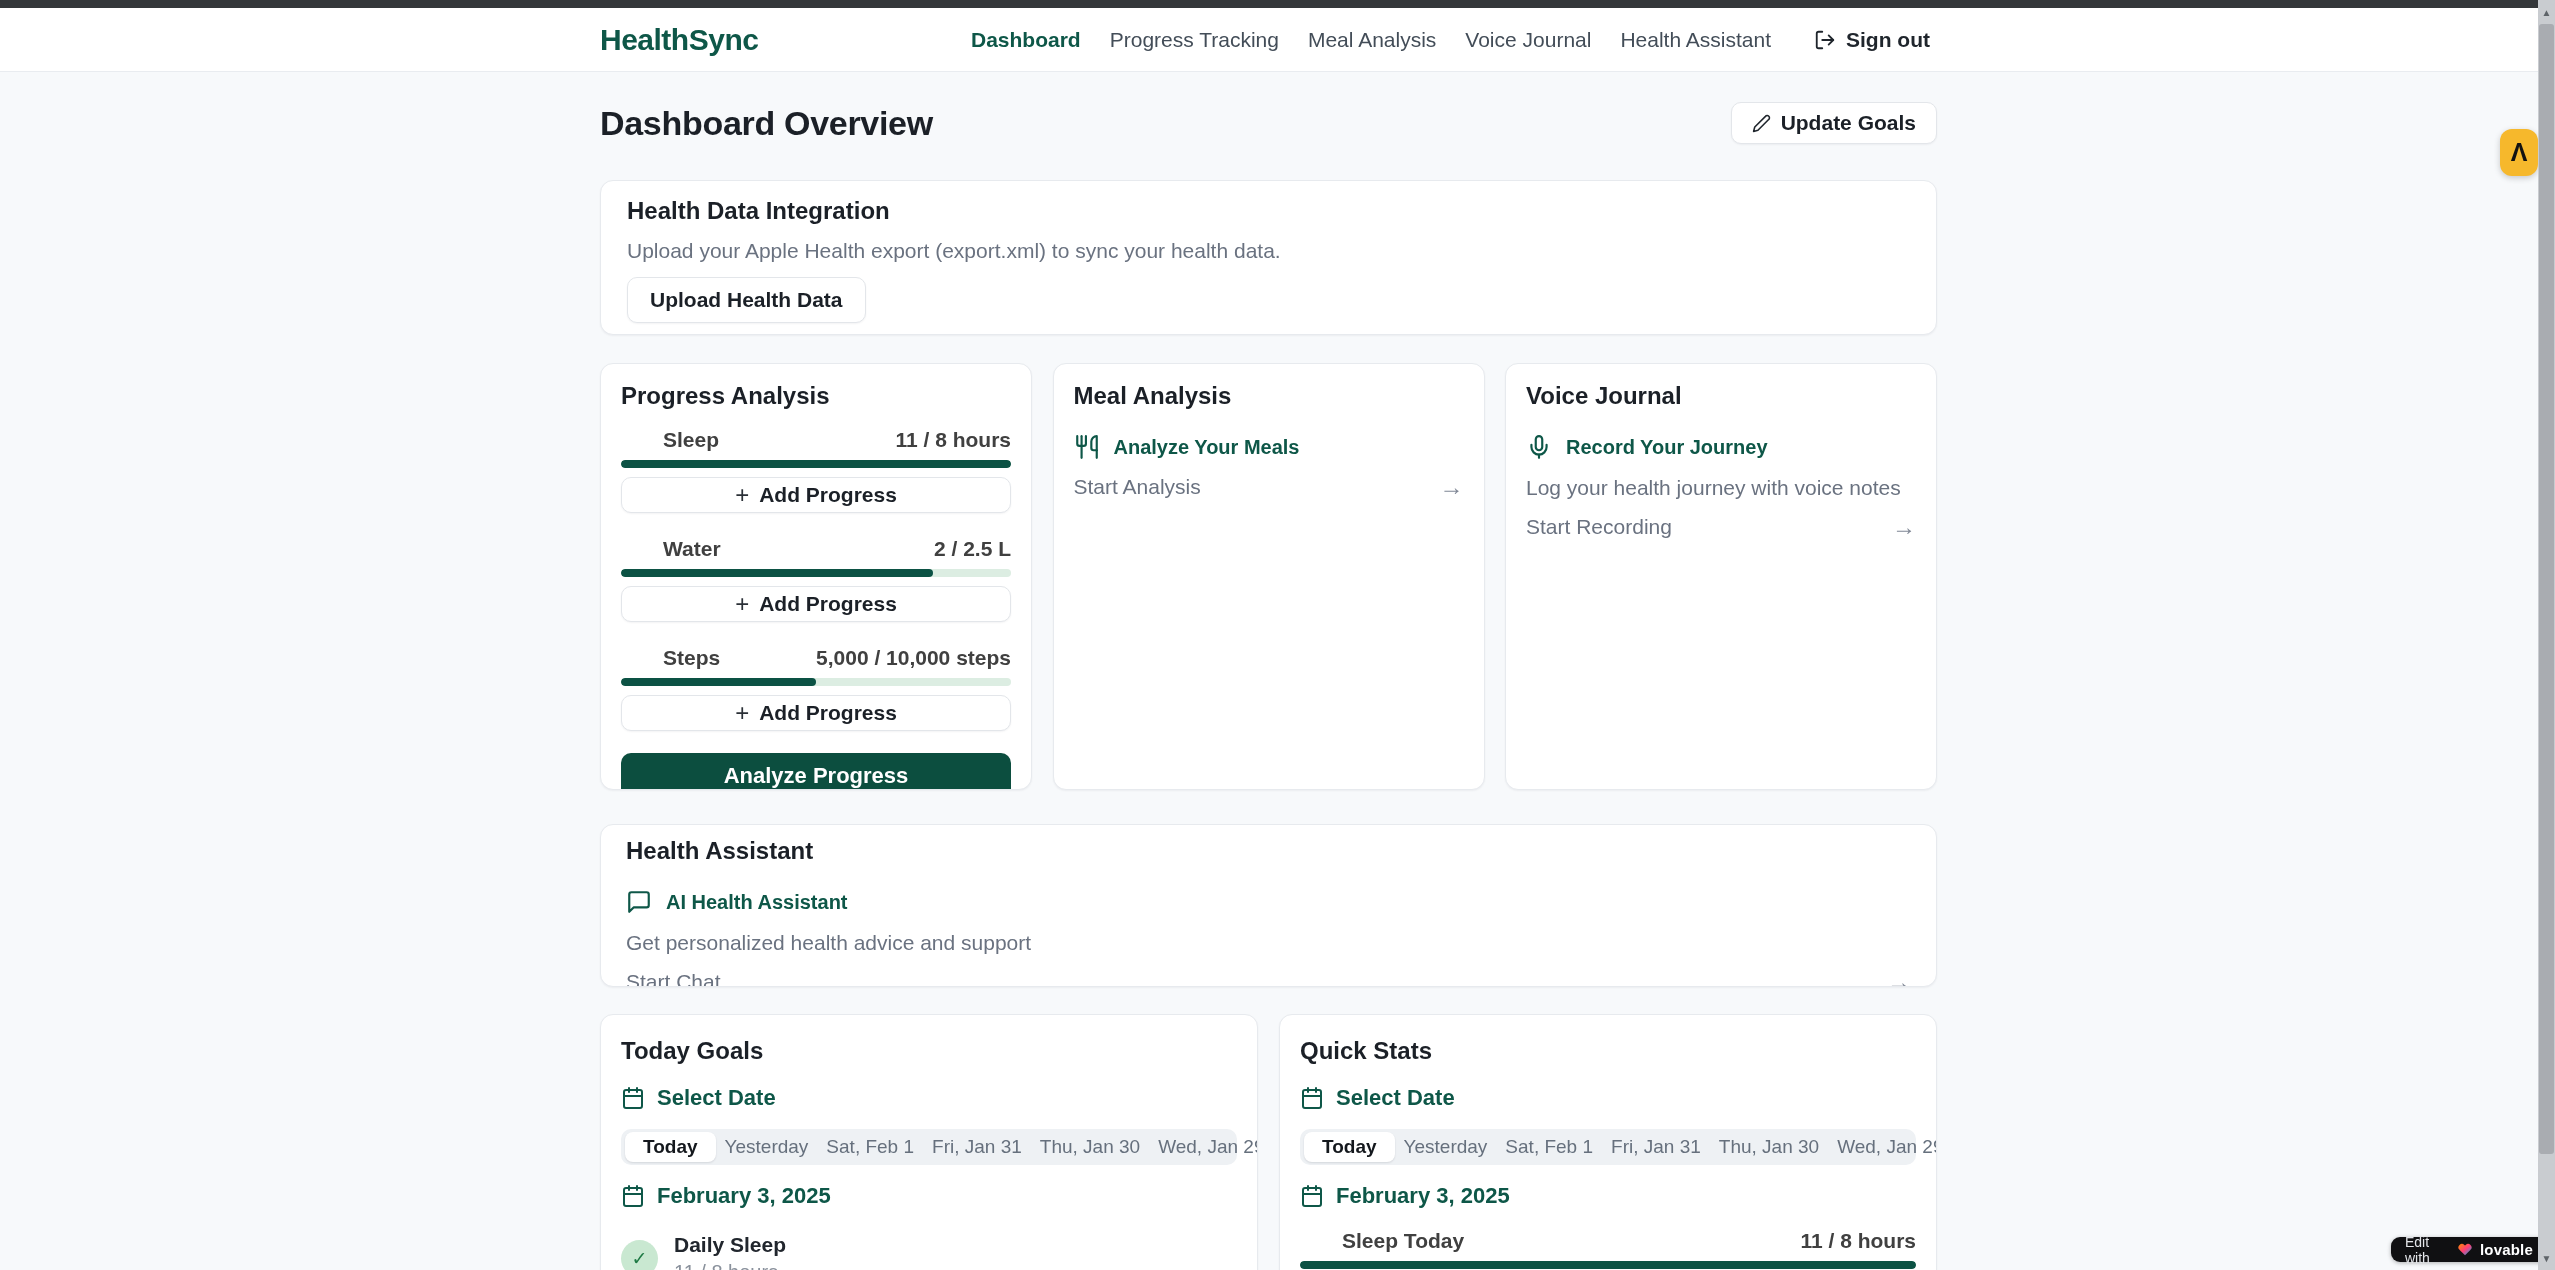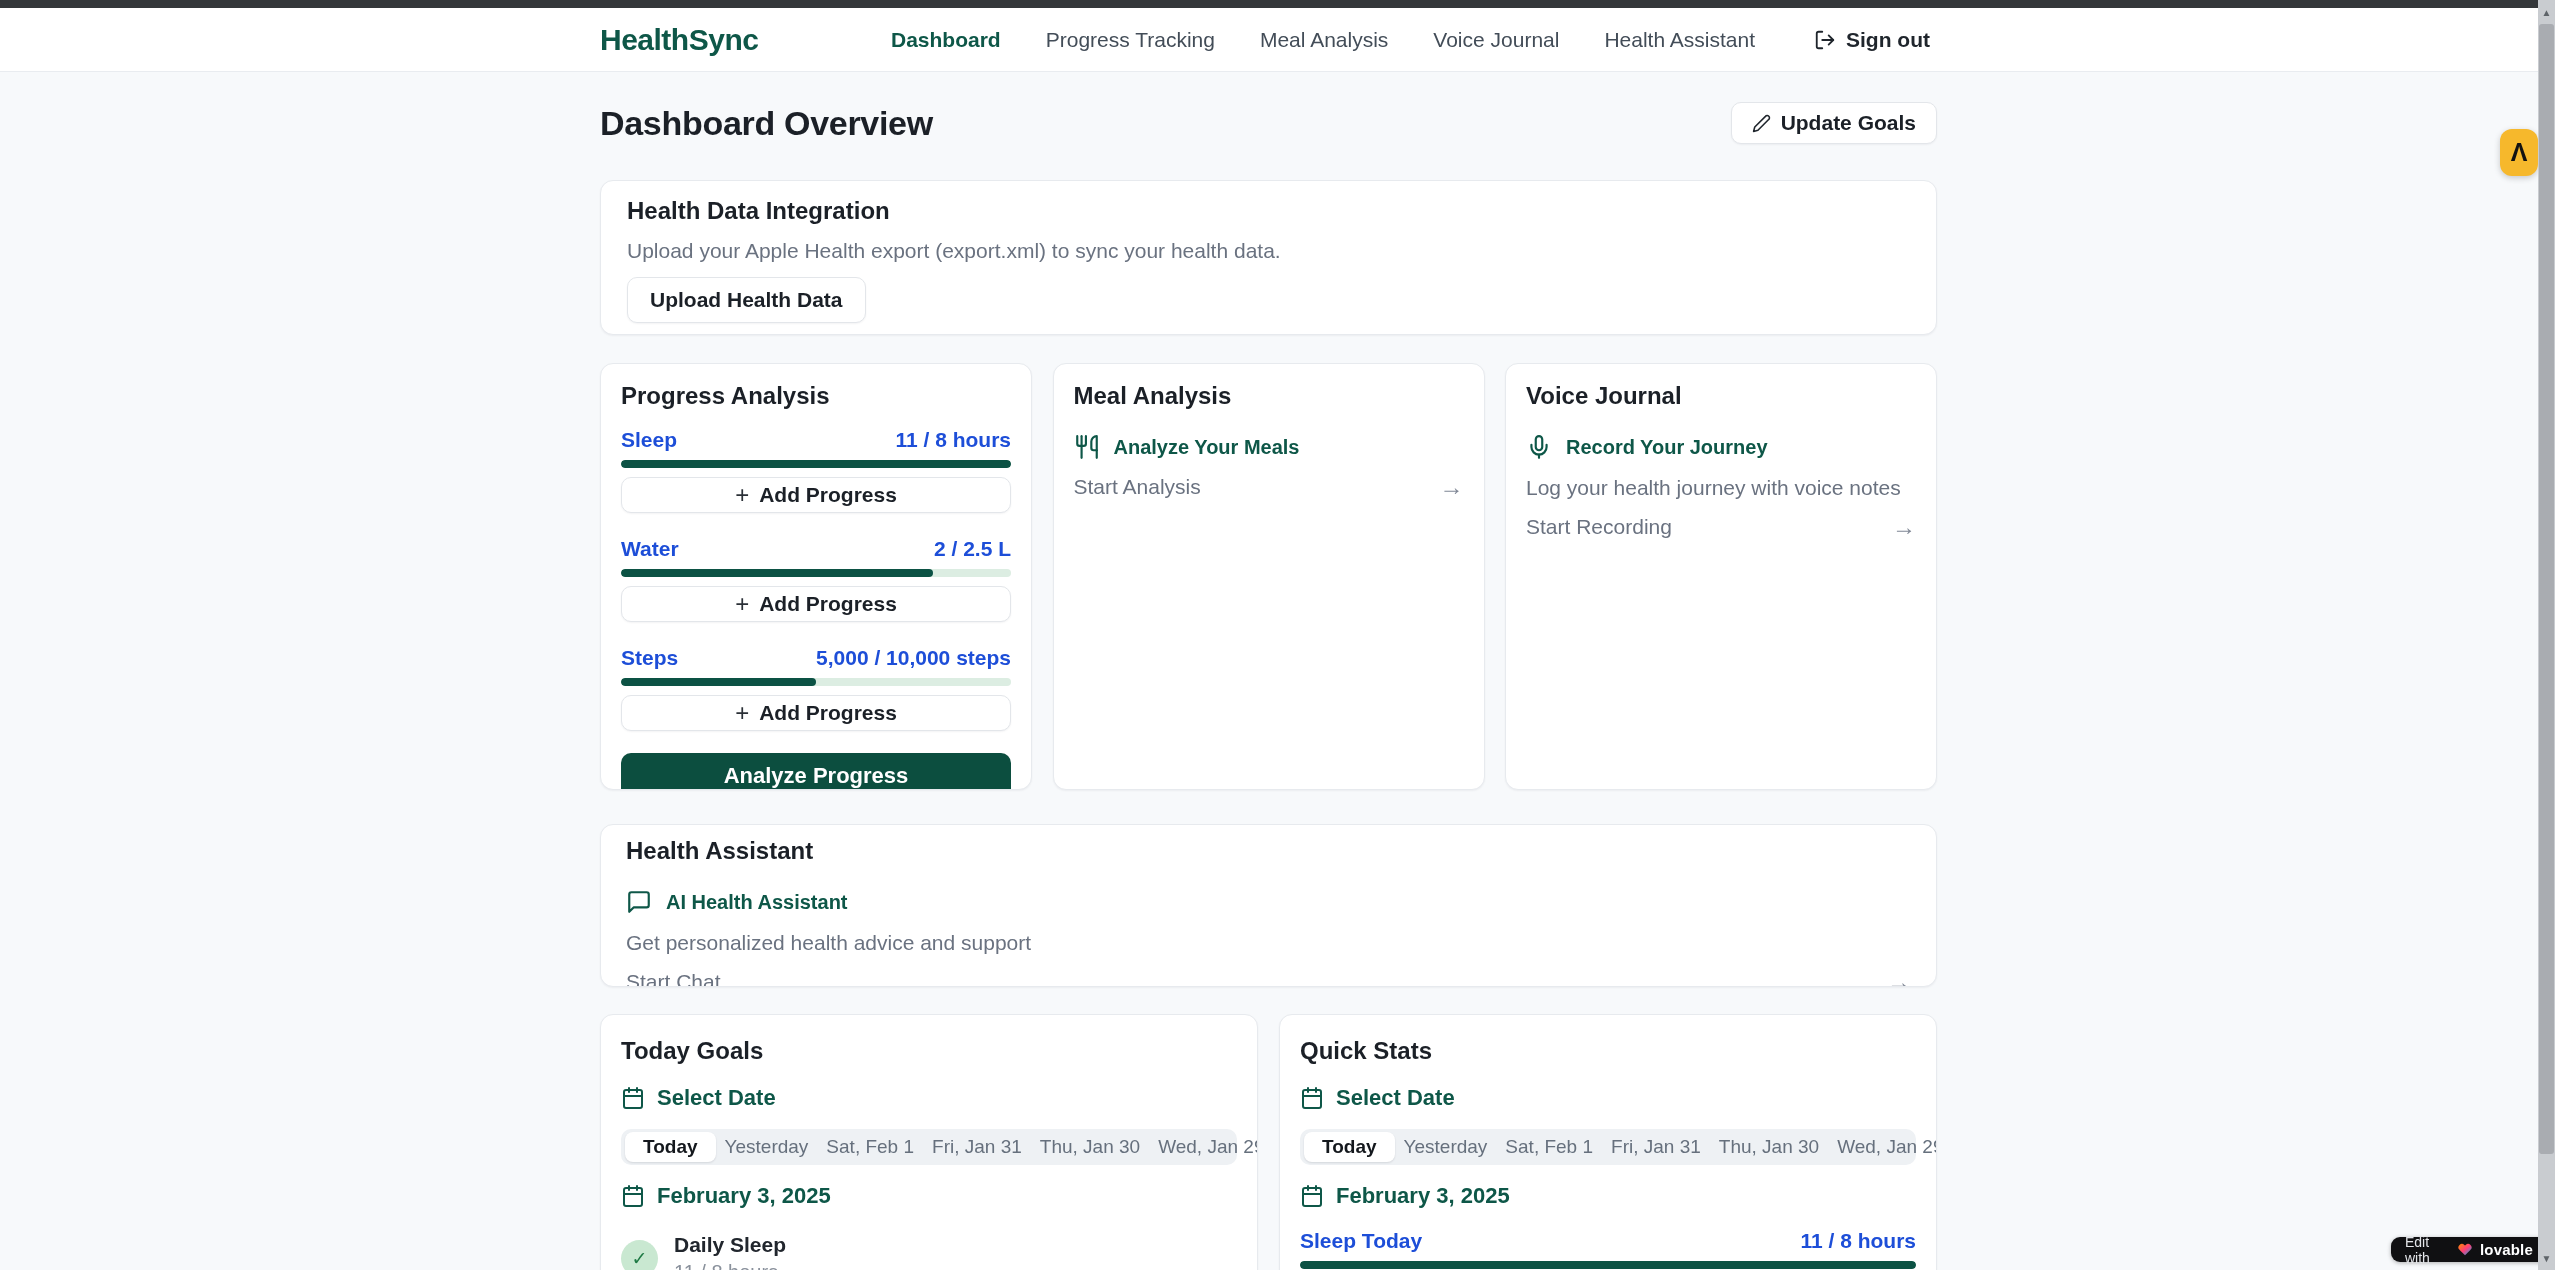--- a/index.html
+++ b/index.html
@@ -10,21 +10,21 @@
     font-family:"Liberation Sans", sans-serif;
   }
   
   .top-strip { position:absolute; top:0; left:0; width:2538px; height:8px; background:#34373A; z-index:6; }
   .navbar {
     position:absolute; top:8px; left:0; width:2538px; height:64px; background:#fff;
     border-bottom:1px solid #E9ECF0; display:flex; align-items:center;
     justify-content:space-between; padding:0 608px 0 600px; z-index:5;
   }
   .brand { font-size:30px; font-weight:bold; color:#0E5748; letter-spacing:-0.5px; }
-  .nav-links { display:flex; align-items:flex-start; gap:45px; font-size:21px; }
+  .nav-links { display:flex; align-items:flex-start; gap:29px; font-size:21px; }
   .nav-link { color:#434D58; cursor:pointer; white-space:nowrap; }
   .nav-link.active { color:#0E5748; font-weight:600; }
   .signout { display:flex; align-items:center; gap:10px; margin-left:14px; font-size:21px; font-weight:600; color:#1F252C; cursor:pointer; }
   .signout svg { width:22px; height:22px; }
 
   
   main { position:absolute; top:72px; left:600px; width:1337px; }
   .title-row { margin-top:30px; display:flex; justify-content:space-between; align-items:center; }
   h1 { font-size:34px; font-weight:bold; color:#1B2027; letter-spacing:-0.3px; }
 
@@ -43,21 +43,21 @@
   .integration { margin-top:36px; height:155px; padding:16px 26px; overflow:hidden; }
   .muted { color:#6A7280; font-size:21px; }
   .integration .muted { margin-top:14px; }
   .btn-upload { margin-top:14px; height:46px; padding:0 22px; }
 
   .row3 { margin-top:28px; display:flex; justify-content:space-between; }
   .row3 .card { width:432px; height:427px; padding:18px 20px; overflow:hidden; }
 
   .metric { margin-top:24px; }
   .metric.first { margin-top:18px; }
-  .metric-head { display:flex; justify-content:space-between; font-size:21px; font-weight:600; color:#1d4ed8; }
+  .metric-head { display:flex; justify-content:space-between; font-size:21px; font-weight:600; color:#404040;margin-left:42px; }
   .bar { margin-top:8px; height:8px; border-radius:99px; background:#DCEDE2; overflow:hidden; }
   .fill { height:100%; background:#0C5244; border-radius:99px; }
   .btn-add { margin-top:9px; width:100%; height:36px; }
   .plus { font-size:24px; font-weight:400; color:#2A2F36; line-height:1; }
   .btn-analyze {
     margin-top:22px; width:100%; height:45px; border:none; border-radius:10px;
     background:#0C4E3F; color:#fff; font-size:22px; font-weight:600; cursor:pointer; font-family:inherit;
   }
 
   .feature-link { margin-top:24px; display:flex; align-items:center; gap:14px; color:#0E5748; font-size:20px; font-weight:600; cursor:pointer; }

